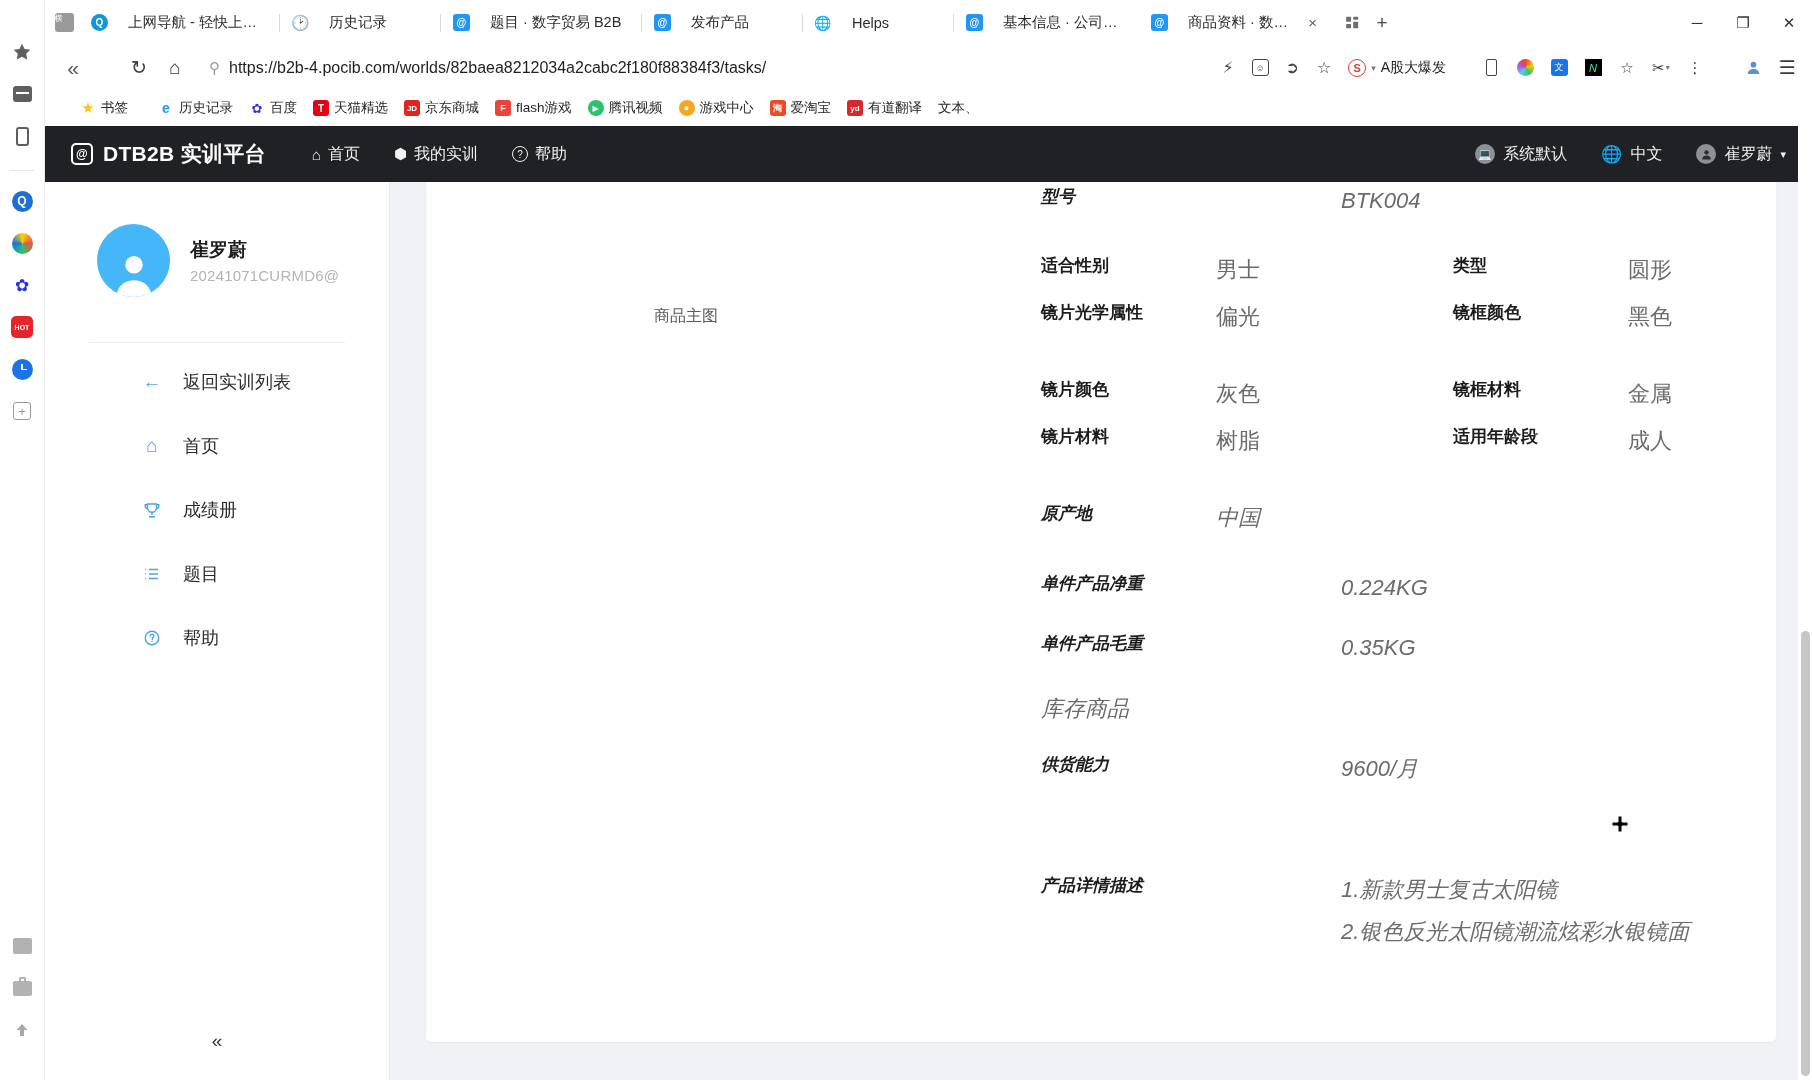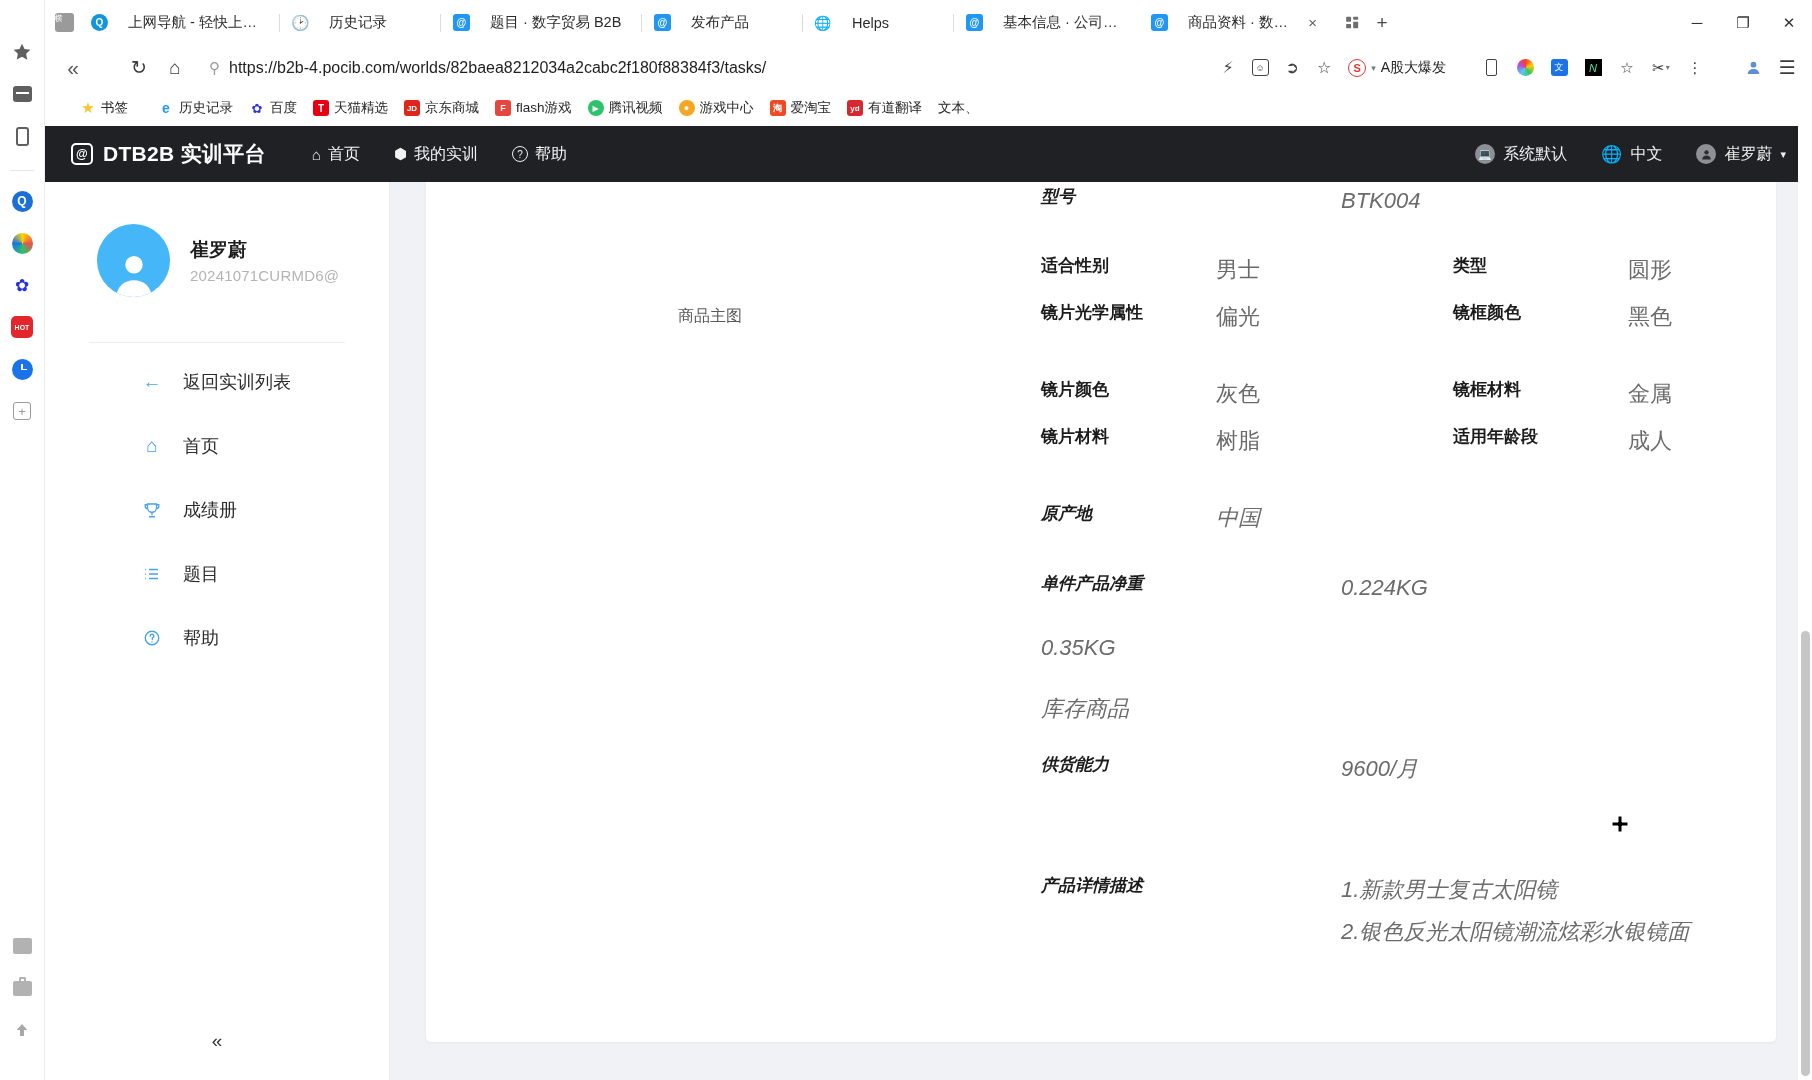--- a/index.html
+++ b/index.html
@@ -185,21 +185,21 @@
     box-shadow: 0 1px 3px rgba(0,0,0,.05);
     overflow:hidden;
   }
   #card-inner { padding: 30px 0 0 0; position:relative; height:100%; }
 
   
   .fld-label { font-weight:bold; color:#1c1c1c; font-size:17px; line-height:1.55; }
   .fld-value { color:#6b6b6b; font-size:22px; line-height:1.55; }
 
   #imglabel {
-    position:absolute; left:252px; top:134px;
+    position:absolute; left:228px; top:134px;
     font-size:16px; color:#5a5a5a;
   }
 
   .row2 { position:absolute; display:flex; }
   .col-l { width: 400px; display:flex; }
   .lab-w { width: 175px; flex:0 0 175px; }
 
   .rowfull { position:absolute; display:flex;font-style:italic; }
   .lab-wide { width: 300px; flex:0 0 300px; }
 
@@ -587,20 +587,21 @@
             <div class="rowfull" style="left:615px; top:329px;">
               <div class="fld-label lab-w">原产地</div>
               <div class="fld-value">中国</div>
             </div>
 
             <div class="rowfull" style="left:615px; top:399px;">
               <div class="fld-label lab-wide">单件产品净重</div>
               <div class="fld-value">0.224KG</div>
             </div>
             <div class="rowfull" style="left:615px; top:459px;">
+              <div class="fld-label lab-wide">单件产品毛重</div>
               <div class="fld-value">0.35KG</div>
             </div>
             <div class="rowfull" style="left:615px; top:520px;">
               <div class="fld-value">库存商品</div>
             </div>
             <div class="rowfull" style="left:615px; top:580px;">
               <div class="fld-label lab-wide">供货能力</div>
               <div class="fld-value">9600/月</div>
             </div>
 

